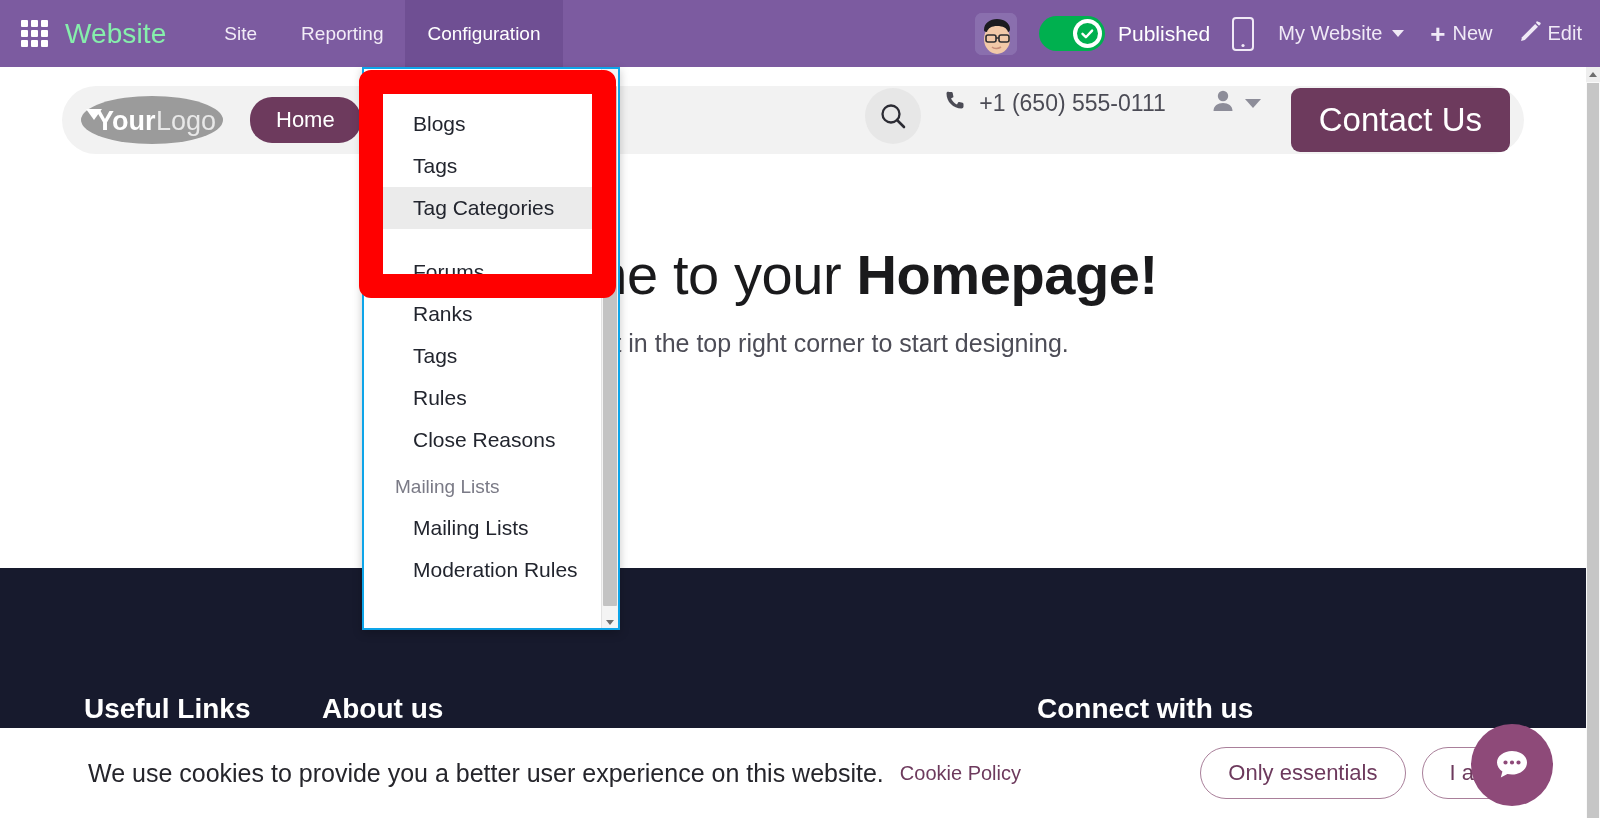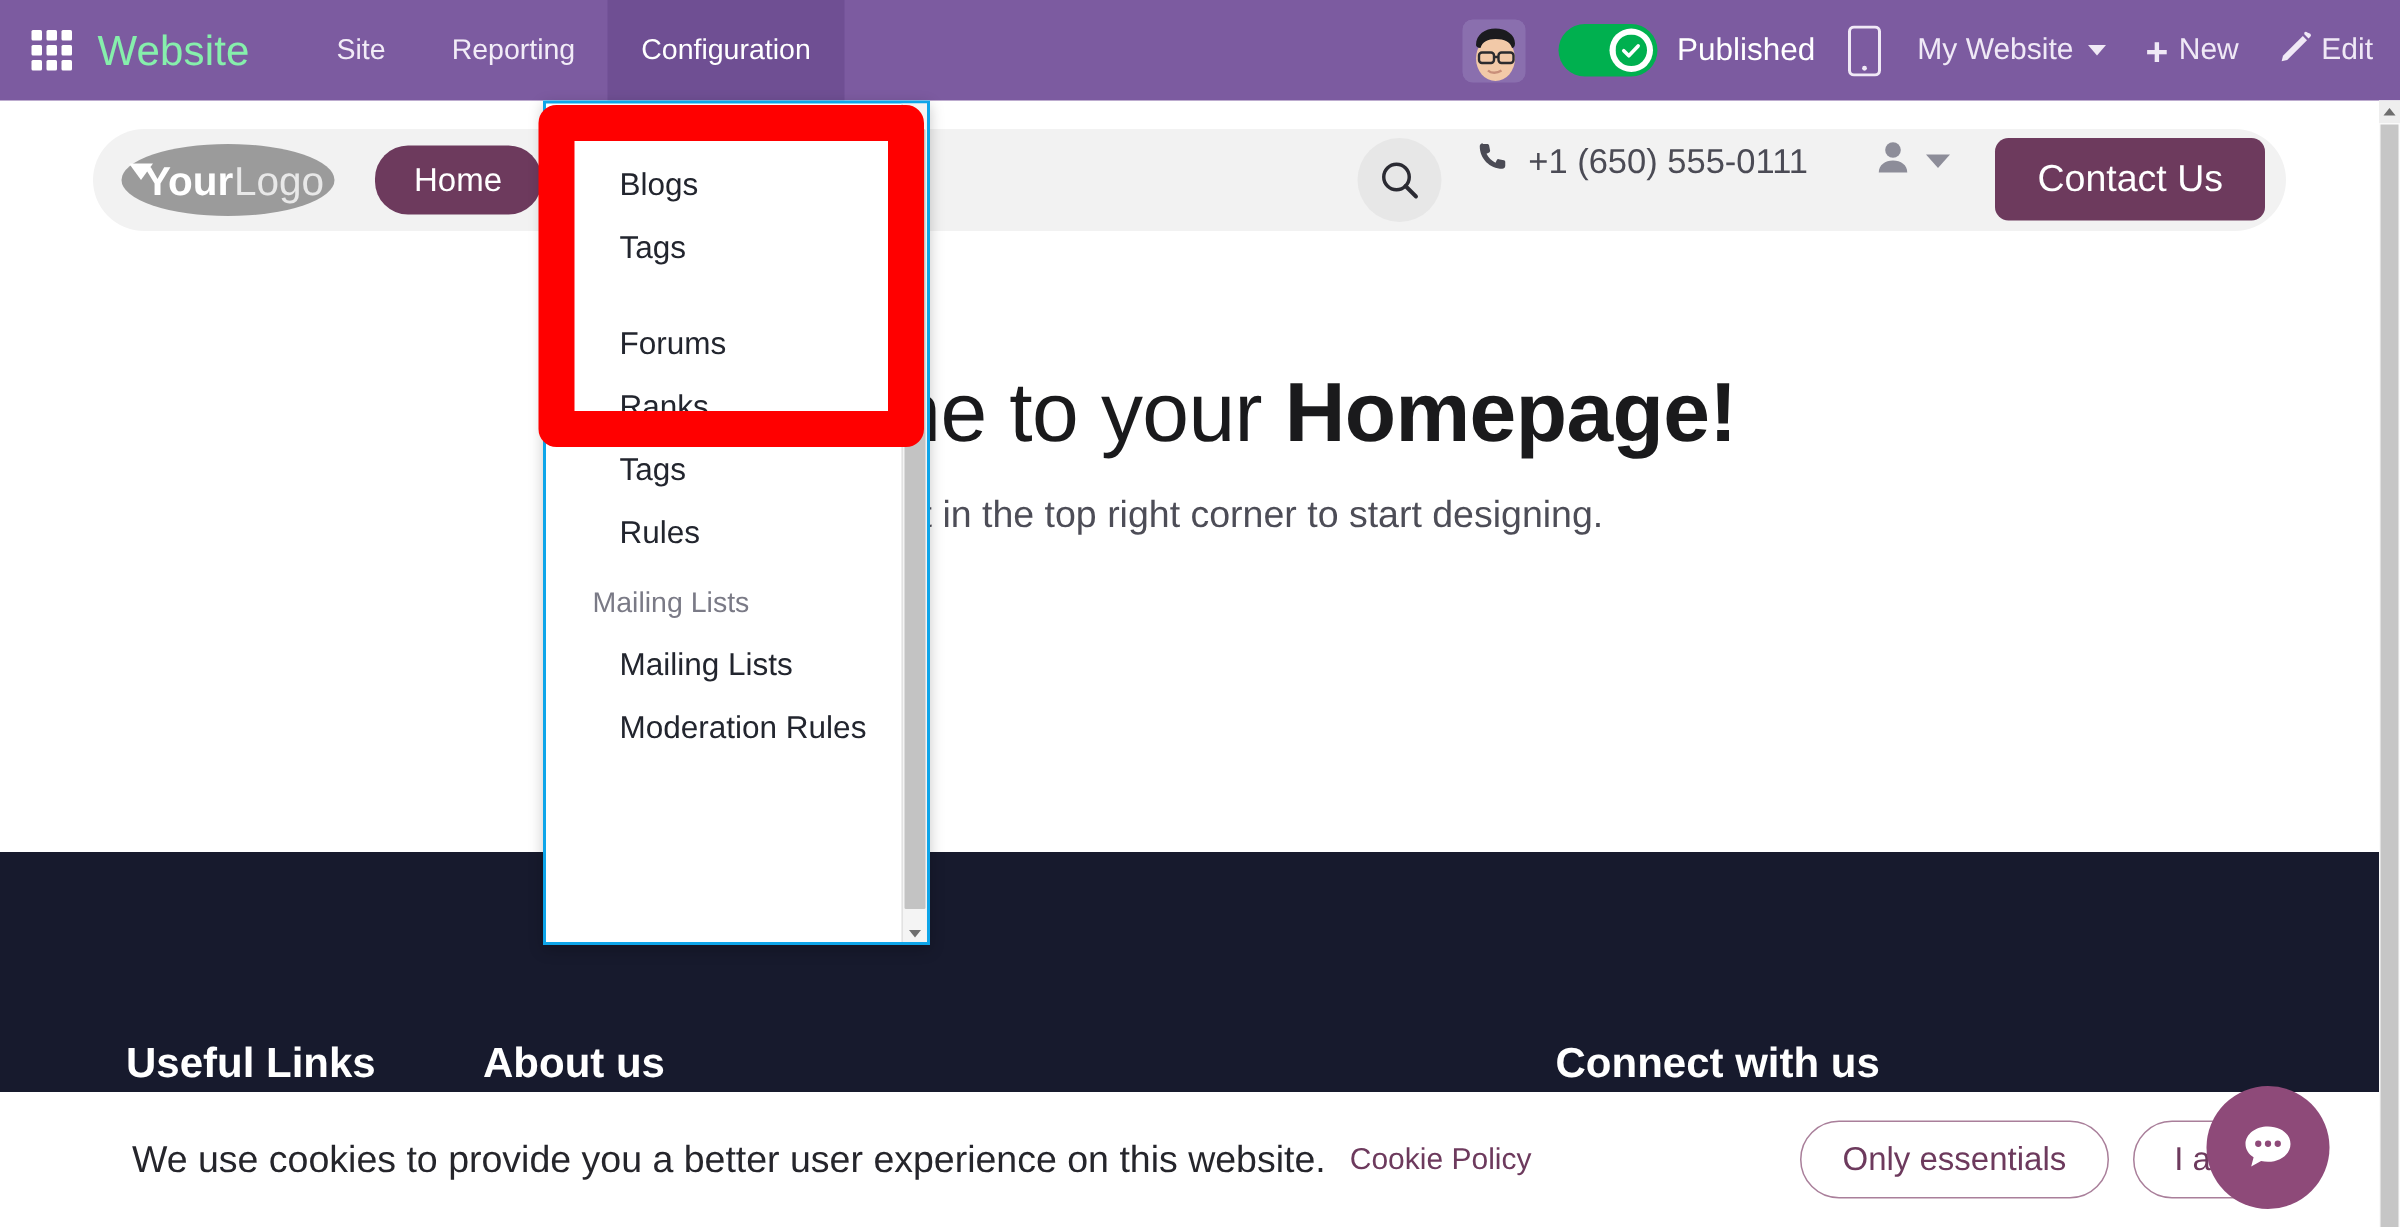--- a/index.html
+++ b/index.html
@@ -227,21 +227,21 @@
     width: 0; height: 0;
     border-left: 8px solid transparent;
     border-right: 8px solid transparent;
     border-top: 9px solid #8d8d99;
   }
   .contact-btn {
     background: #6d3a5d;
     color: #ffffff;
     border-radius: 9px;
     padding: 13px 28px;
-    font-size: 25px;
+    font-size: 33px;
     white-space: nowrap;
     cursor: pointer;
     border: none;
     font-family: "Liberation Sans", sans-serif;
   }
 
   
   .hero {
     padding: 88px 0 0 0;
     text-align: center;
@@ -647,27 +647,29 @@
     </div>
   </div>
 
   <div class="dropdown">
     <div class="dd-scrollport">
       <div class="dd-inner">
 
         <div class="dd-section">Blog</div>
         <div class="dd-item">Blogs</div>
         <div class="dd-item">Tags</div>
+        <div class="dd-item hl">Tag Categories</div>
 
         <div class="dd-spacer"></div>
 
         <div class="dd-item">Forums</div>
         <div class="dd-item">Ranks</div>
         <div class="dd-item">Tags</div>
         <div class="dd-item">Rules</div>
+        <div class="dd-item">Close Reasons</div>
 
         <div class="dd-section">Mailing Lists</div>
         <div class="dd-item">Mailing Lists</div>
         <div class="dd-item">Moderation Rules</div>
       </div>
     </div>
 
     <div class="dd-scrollbar">
       <div class="dd-sb-up">
         <span class="tri-up"></span>

